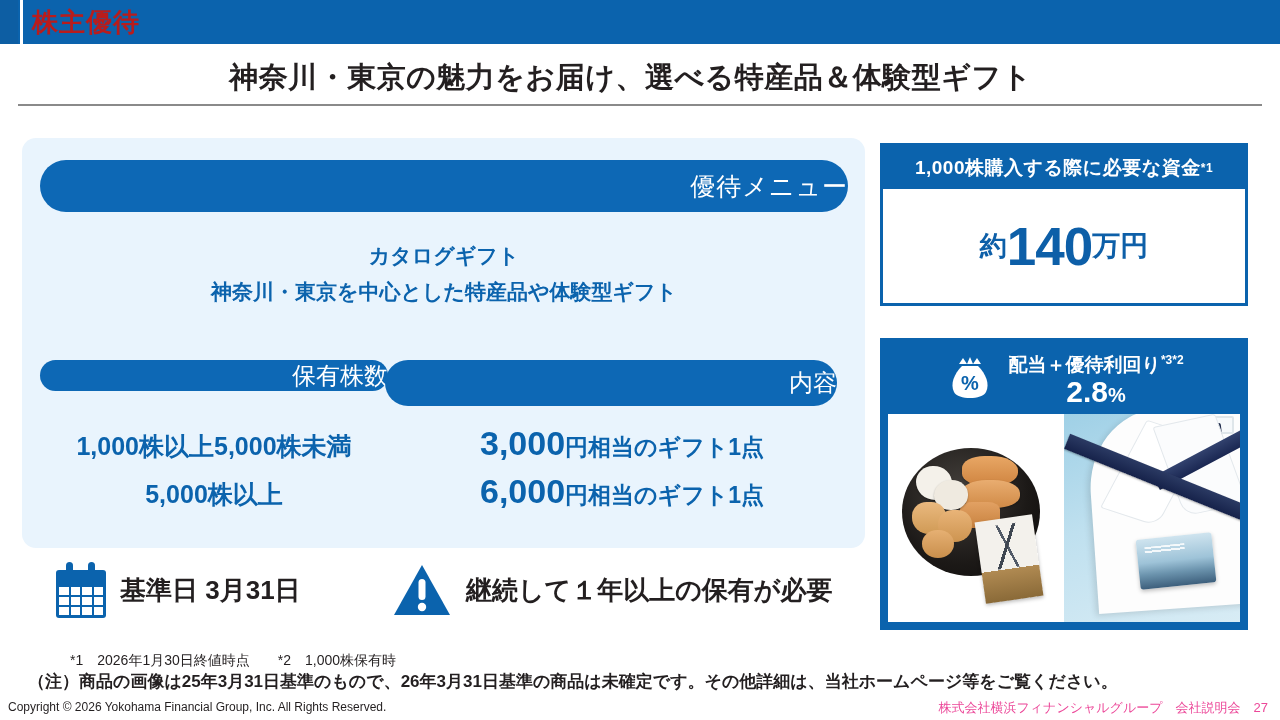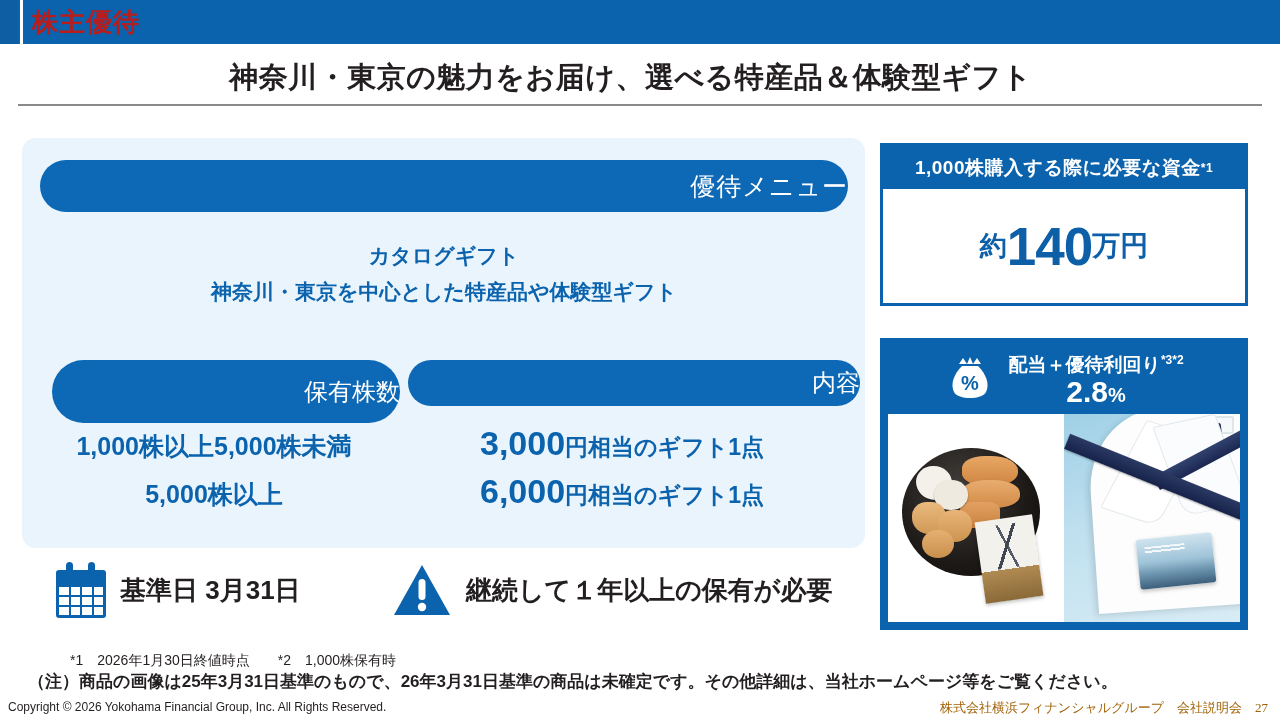--- a/index.html
+++ b/index.html
@@ -95,27 +95,27 @@
     text-align: center;
     color: #0b63ad;
     font-weight: bold;
     font-size: 21px;
     line-height: 36px;
   }
 
   
   .col1-pill {
     position: absolute;
-    left: 52px; top: 360px;
-    width: 348px; height: 63px;
+    left: 40px; top: 360px;
+    width: 348px; height: 31px;
     font-size: 24px;
   }
   .col2-pill {
     position: absolute;
-    left: 408px; top: 360px;
+    left: 385px; top: 360px;
     width: 452px; height: 46px;
     font-size: 24px;
   }
 
   .cell {
     position: absolute;
     color: #0b63ad;
     font-weight: bold;
     text-align: center;
   }
@@ -362,23 +362,22 @@
   .copyright {
     position: absolute;
     left: 8px; top: 700px;
     font-size: 12px;
     color: #231f20;
   }
   .page-meta {
     position: absolute;
     right: 12px; top: 699px;
     font-size: 13px;
-    color: #a16207;
+    color: #ec4899;
     white-space: nowrap;
-    font-family: Liberation Serif, serif;
   }
 </style>
 </head>
 <body>
 
 <div class="header-bar">
   <div class="header-accent"></div>
   <div class="header-divider"></div>
 </div>
 <div class="header-title">株主優待</div>

